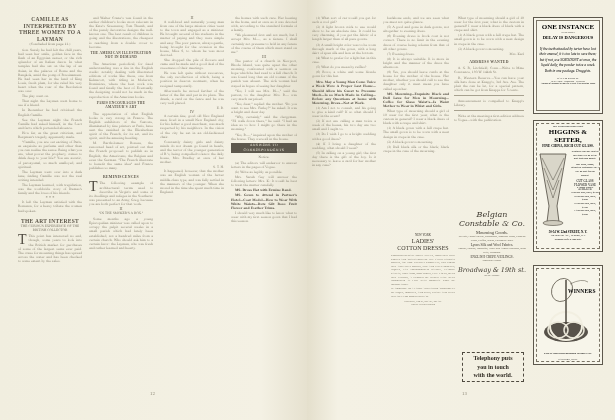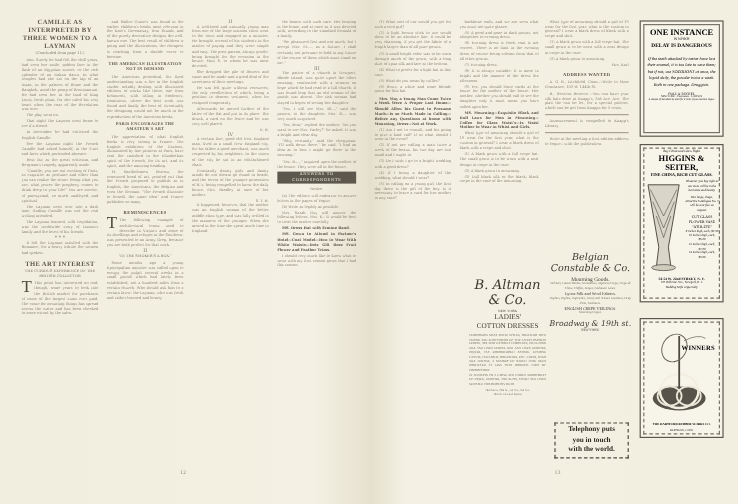--- a/index.html
+++ b/index.html
@@ -143,21 +143,20 @@
       <div class="hd small" style="font-size:3.8px;margin-top:4px;">ADDRESS WANTED</div>
       <p>A. G. R., Litchfield, Conn.—Write to Mme Constance, 103 W. 144th St.</p>
       <p>R., Western Reserve.—You can have your silk hats done at Knapp's, 3rd Ave. Ave. The plait the can be let, for a special pattern, which can be got from Knapps for 5 cents.</p>
       <div class="rule"></div>
       <p>Announcement is compelled to Knapp's Library.</p>
       <div class="rule"></div>
       <p>Write at the meeting a first-edition address to Vogue—with the publication.</p>
     </div>
 
     <div style="position:absolute;left:84px;top:232px;width:64px;height:118px;text-align:center;color:#3f3a31;font-family:'Liberation Serif',serif;">
-      <div class="script" style="font-size:11px;line-height:12px;">B. Altman &amp; Co.</div>
       <div style="font-size:3px;margin:1px 0;">NEW YORK</div>
       <div style="font-size:6px;line-height:7px;">LADIES'</div>
       <div style="font-size:6px;line-height:7px;">COTTON DRESSES</div>
       <div style="font-size:2.6px;line-height:3.6px;font-style:italic;text-align:justify;margin-top:2px;color:#6b6658;">COMPRISING MANY NOVEL STYLES, TOGETHER WITH COPIES AND ADAPTATIONS OF THE LATEST PARISIAN GOWNS, ARE NOW ENTIRELY COMPLETE, INCLUDING SILK AND LINEN GOWNS, SILK AND LINEN DIMITIES, PIQUES, FAN EMBROIDERED BATISTE, ETAMINE CANVAS, FOULARDS, ORGANDIES, ETC. LAWNS, OVER SILK LININGS, A NUMBER OF WHICH HAVE BEEN PRODUCED AT LESS THAN ORIGINAL COST OF IMPORTATION.</div>
       <div style="font-size:2.6px;line-height:3.6px;font-style:italic;text-align:justify;margin-top:1px;color:#6b6658;">IN ADDITION TO A LARGE AND VARIED ASSORTMENT OF PIQUE, DIMITIES, AND SUITS, CRASH AND LINEN SUITABLE FOR MORNING WEAR.</div>
       <div style="font-size:2.4px;margin-top:2px;color:#6b6658;">18th Street, 19th St., 5th Ave., 6th Ave.</div>
       <div style="font-size:2.4px;color:#6b6658;">18th St. Elevated Station</div>
     </div>
 
     <div style="position:absolute;left:150px;top:210px;width:70px;height:90px;text-align:center;color:#3f3a31;font-family:'Liberation Serif',serif;">

